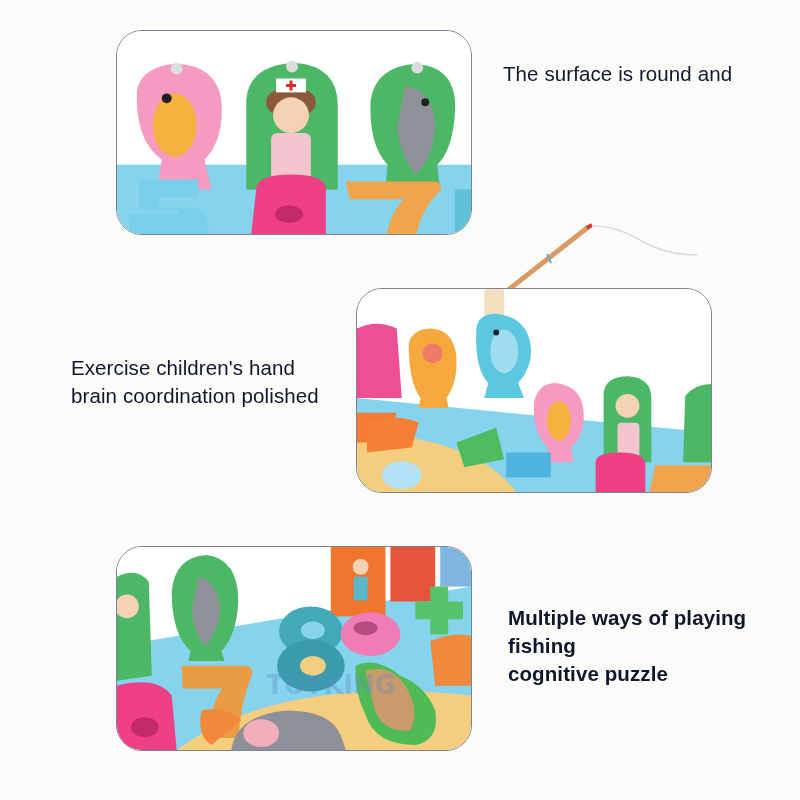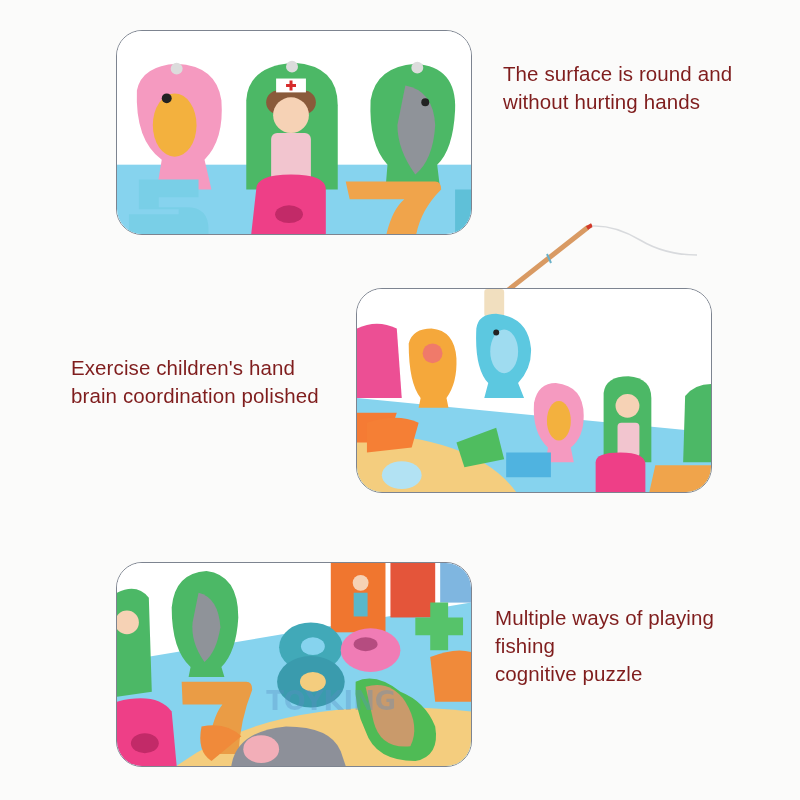--- a/index.html
+++ b/index.html
@@ -13,32 +13,32 @@
     width: 356px; height: 205px;
     border: 1.5px solid #7d8490;
     border-radius: 26px;
     overflow: hidden;
     background: #ffffff;
     box-sizing: border-box;
   }
   .panel svg { display: block; width: 100%; height: 100%; }
   .caption {
     position: absolute;
-    color: #7f1d1d;
+    color: #0f172a;
     font-size: 20.5px;
     line-height: 28px;
     letter-spacing: 0.1px;
   }
   .caption span { display: block; white-space: nowrap; }
   #p1 { left: 116px; top: 30px; }
   #p2 { left: 356px; top: 288px; }
-  #p3 { left: 116px; top: 546px; margin-top: 16px; }
+  #p3 { left: 116px; top: 546px; }
   #c1 { left: 503px; top: 60px; }
   #c2 { left: 71px; top: 354px; }
-  #c3 { left: 495px; top: 604px; }
+  #c3 { left: 508px; top: 604px; font-weight: bold; }
   .rod { position: absolute; left: 0; top: 0; width: 800px; height: 800px; pointer-events: none; }
 </style>
 </head>
 <body>
 
 <svg class="rod" viewBox="0 0 800 800">
   <line x1="498" y1="298" x2="587" y2="228" stroke="#d99a63" stroke-width="5" stroke-linecap="round"></line>
   <line x1="587" y1="228" x2="592" y2="225" stroke="#d23a2a" stroke-width="4"></line>
   <path d="M592 226 Q 615 225 640 240 T 697 255" fill="none" stroke="#d8dadd" stroke-width="1.5"></path>
   <line x1="547" y1="254" x2="551" y2="263" stroke="#6ab0c8" stroke-width="2"></line>
@@ -151,21 +151,20 @@
     <ellipse cx="145" cy="188" rx="18" ry="14" fill="#f2aeb8"></ellipse>
 
     <path d="M85 165 Q110 160 125 175 L95 200 Q80 190 85 165Z" fill="#f08a3a"></path>
 
     <text x="150" y="148" font-family="DejaVu Sans, sans-serif" font-size="26" font-weight="bold" fill="#5b8fc4" opacity="0.35">TOYKING</text>
   </svg>
 </div>
 
 <div class="caption" id="c1">
   <span>The surface is round and</span>
-  <span>without hurting hands</span>
 </div>
 
 <div class="caption" id="c2">
   <span>Exercise children's hand</span>
   <span>brain coordination polished</span>
 </div>
 
 <div class="caption" id="c3">
   <span>Multiple ways of playing</span>
   <span>fishing</span>

